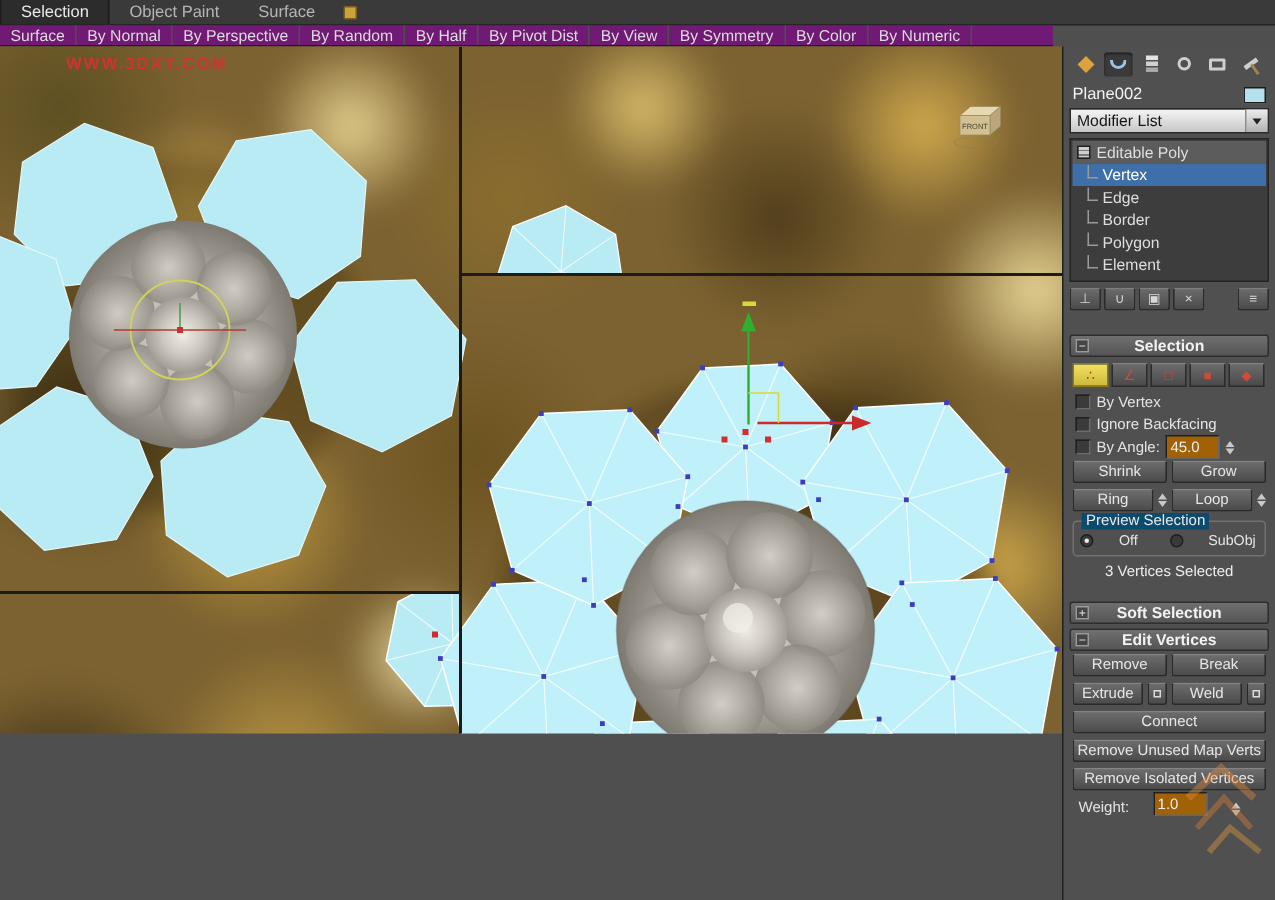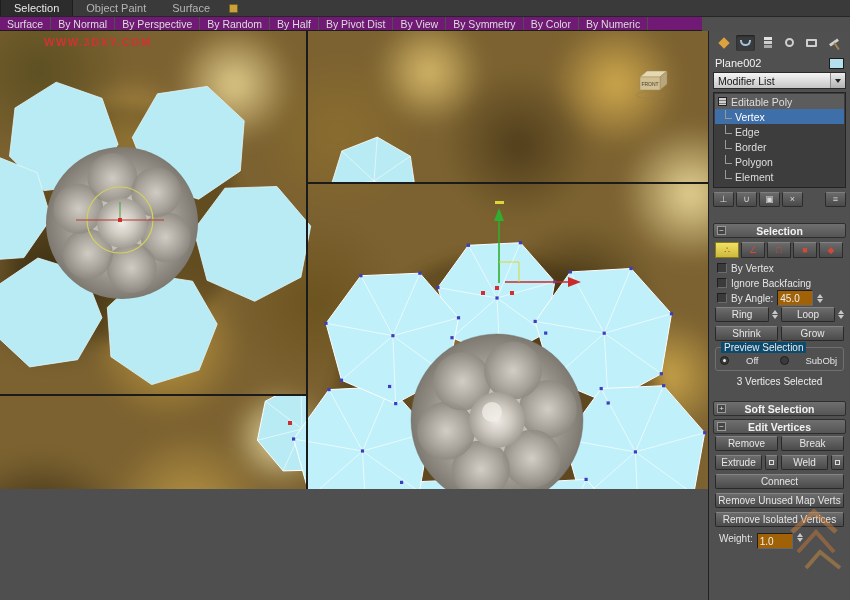--- a/index.html
+++ b/index.html
@@ -120,21 +120,21 @@
     border-top-color:#848484;border-radius:2px;display:flex;align-items:center;justify-content:center;flex:0 0 auto}
   .sqbtn span{width:5px;height:5px;border:1px solid #ddd;display:block}
 
   .group{margin:4px 6px 0;border:1px solid #707070;border-radius:3px;padding:7px 4px 4px;position:relative}
   .group-title{position:absolute;top:-6px;left:5px;background:#0c4a6e;padding:0 3px;font-size:10px;color:#eaeaea}
   .radiorow{display:flex;align-items:center;gap:17px}
   .radio{width:9px;height:9px;border-radius:50%;background:#3a3a3a;border:1px solid #1e1e1e;position:relative;flex:0 0 auto}
   .radio.sel::after{content:"";position:absolute;left:2px;top:2px;width:3px;height:3px;border-radius:50%;background:#ececec}
   .rlabel{font-size:9.5px;color:#e4e4e4;margin-right:4px;white-space:nowrap}
   .status{text-align:center;padding:5px 0 2px;font-size:10px;color:#ededed}
-  .weightrow{display:flex;align-items:flex-start;gap:4px;padding:4px 10px;height:19px}
+  .weightrow{display:flex;align-items:flex-end;gap:16px;padding:4px 10px;height:19px}
 
   #logo{position:absolute;right:2px;bottom:26px;opacity:.42;pointer-events:none}
 </style>
 </head>
 <body>
 
 <div id="app">
 
   <div class="ribbon-tabs">
     <span class="rtab active">Selection</span>
@@ -463,34 +463,34 @@
       <span class="cb"></span>
       <span class="clabel">By Angle:</span>
       <input class="field" value="45.0" style="">
       <span class="spin">
           <span class="u"></span>
           <span class="d"></span>
         </span>
     </div>
 
     <div class="btnrow">
+      <span class="btn half">Shrink</span>
+      <span class="btn half">Grow</span>
+    </div>
+    <div class="btnrow">
       <span class="btn half">Ring</span>
       <span class="spin">
           <span class="u"></span>
           <span class="d"></span>
         </span>
       <span class="btn half">Loop</span>
       <span class="spin">
           <span class="u"></span>
           <span class="d"></span>
         </span>
-    </div>
-    <div class="btnrow">
-      <span class="btn half">Shrink</span>
-      <span class="btn half">Grow</span>
     </div>
 
     <div class="group">
       <span class="group-title">Preview Selection</span>
       <div class="radiorow">
         <span class="radio sel"></span>
         <span class="rlabel">Off</span>
         <span class="radio"></span>
         <span class="rlabel">SubObj</span>
         <span class="radio"></span>

